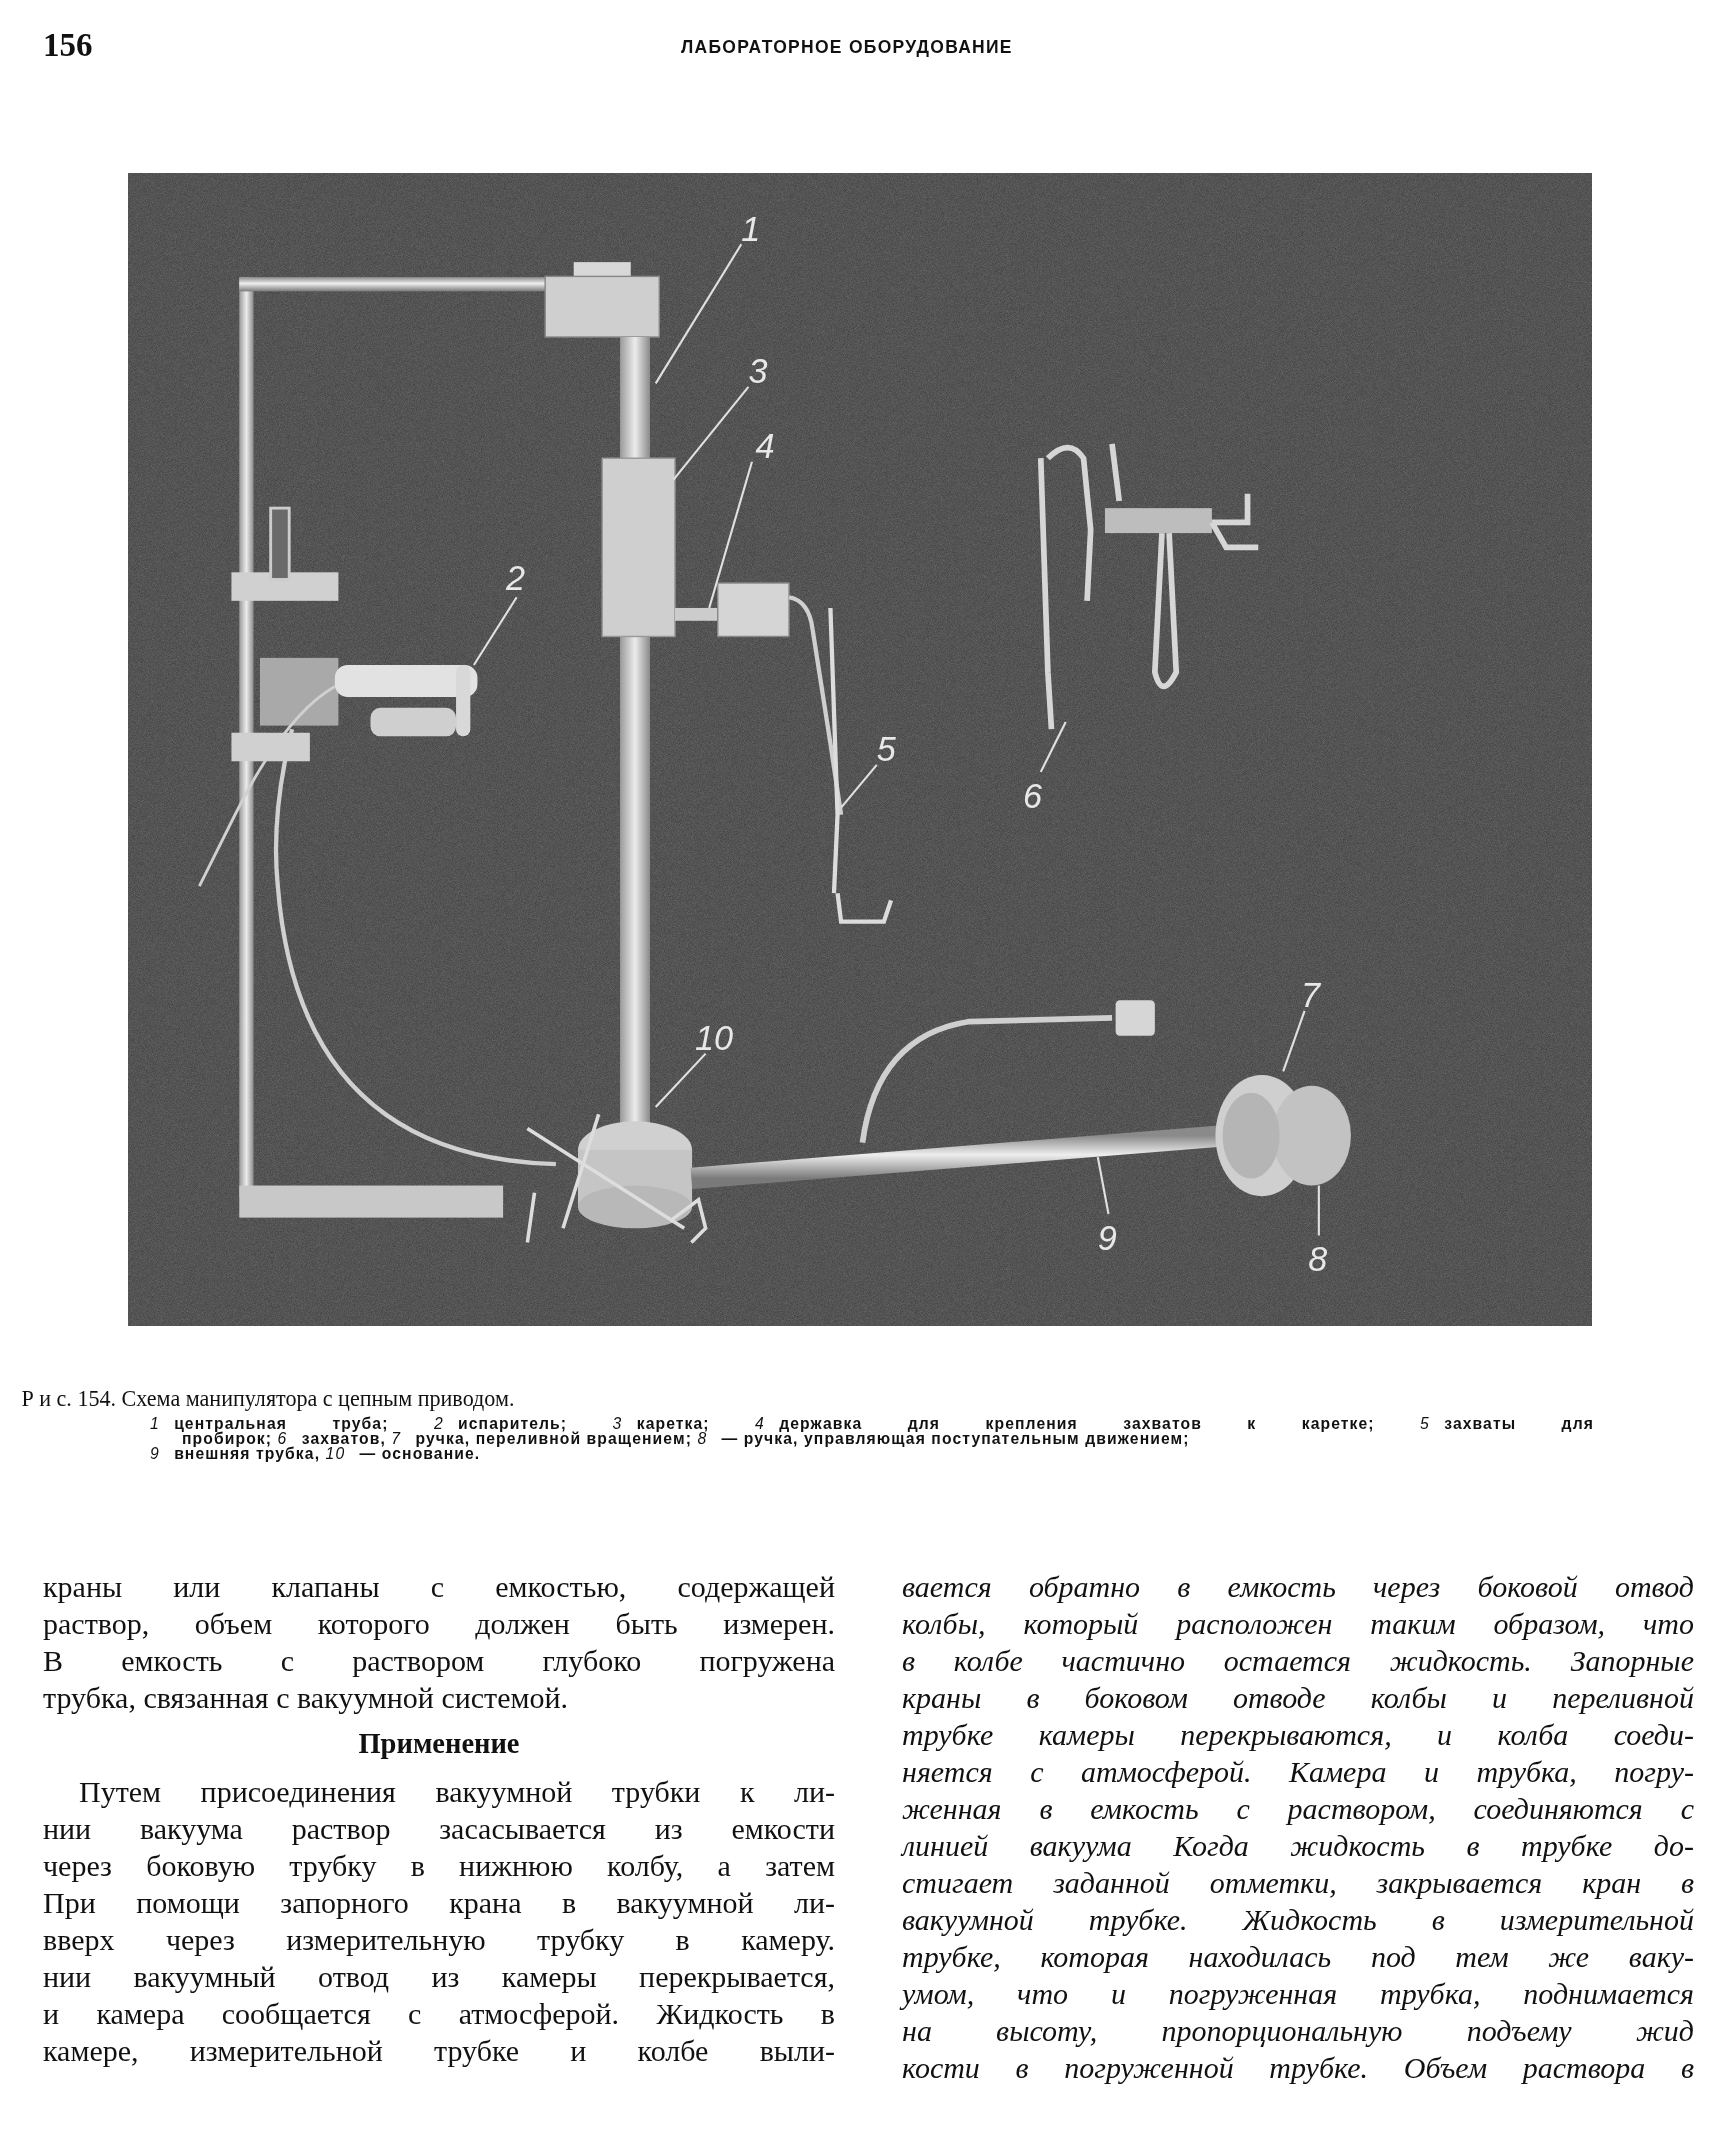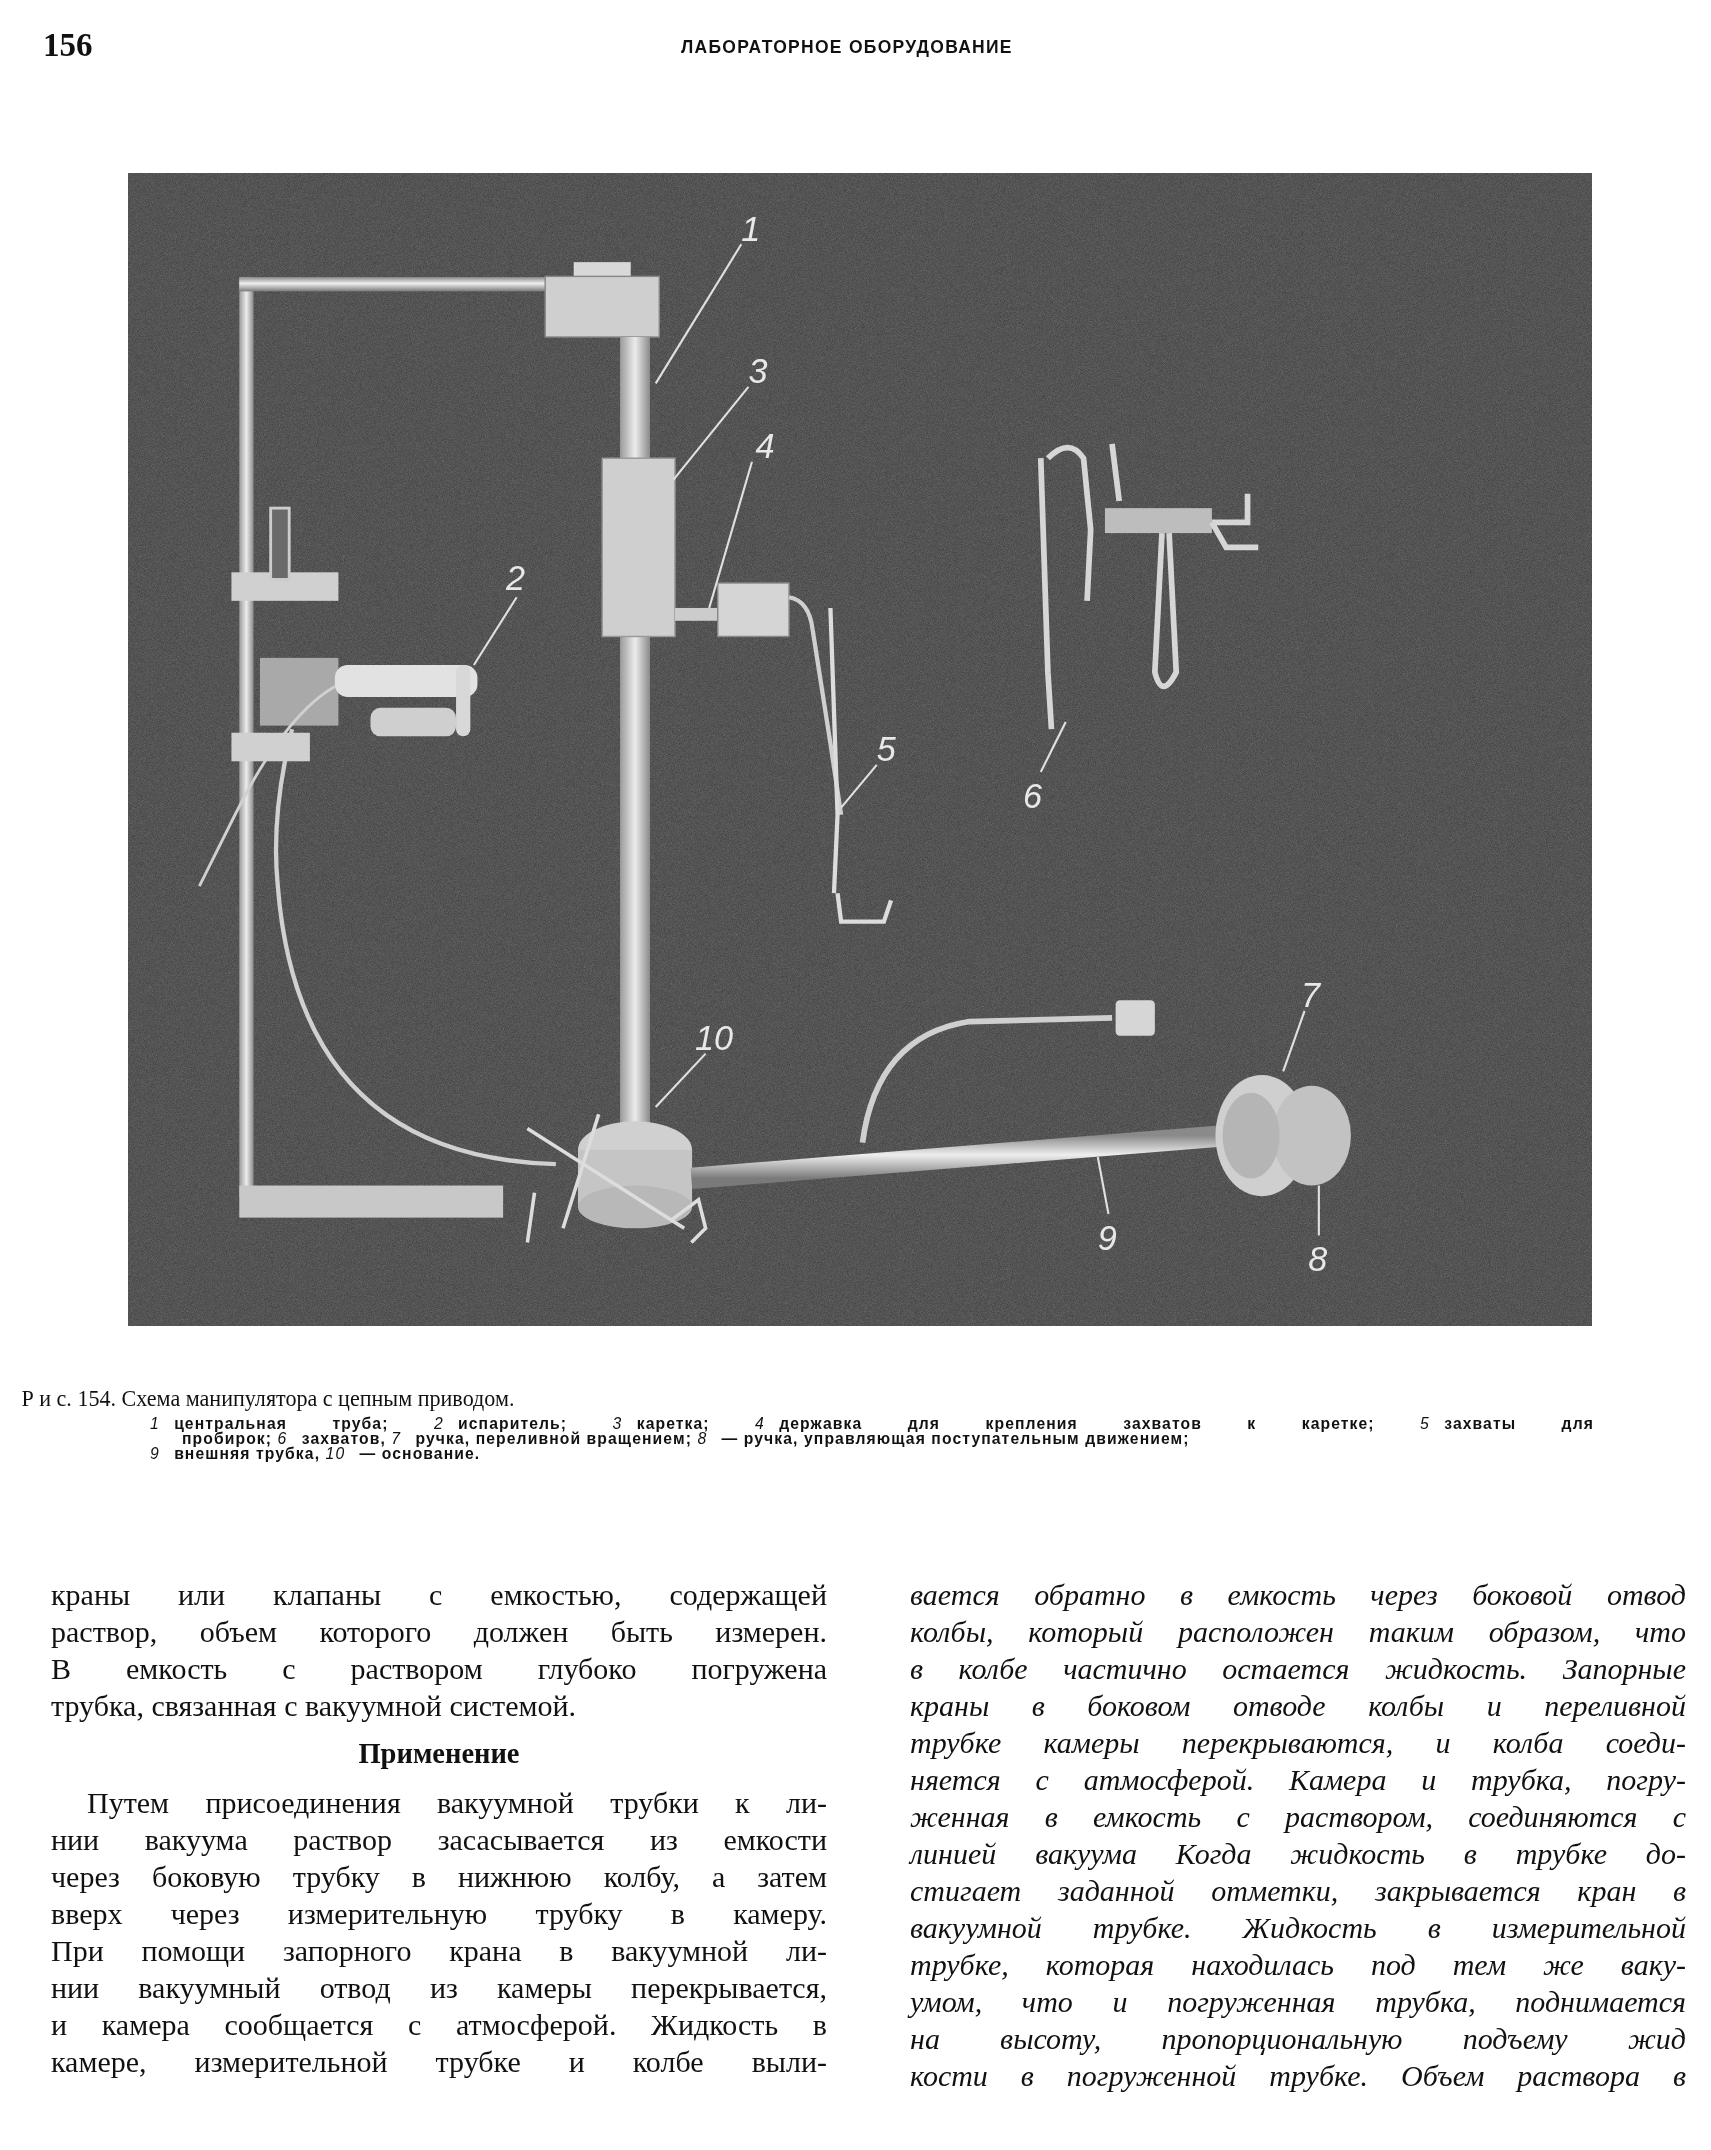--- a/index.html
+++ b/index.html
@@ -17,21 +17,21 @@
             font-family: "Liberation Sans", "DejaVu Sans", sans-serif; font-size: 15.7px; font-weight: bold;
             line-height: 15px; letter-spacing: 1.1px; }
   .legend .line { white-space: nowrap; }
   .legend .line.l1 { text-align: justify; text-align-last: justify; }
   .legend .line.l2 { padding-left: 32px; }
   .legend .line.l3 { text-align: left; }
   .legend i { font-weight: normal; font-style: italic; margin-right: 14.3px; }
   .col { position: absolute; top: 1568px; width: 792px; font-size: 30px; line-height: 37px; }
   .col.left { left: 43px; }
   .col.right { left: 902px; font-style: italic; }
-  .col p { margin: 8px; text-align: justify; }
+  .col p { margin: 0; text-align: justify; }
   .col .ln { display: block; text-align: justify; text-align-last: justify; white-space: nowrap; }
   .col .ln.last { text-align-last: left; }
   .col .indent { text-indent: 36px; }
   .section-heading { text-align: center; font-weight: bold; font-size: 28.5px; margin: 5.7px 0 8.6px 0; line-height: 43px; }
   .fig-label { fill: #e8e8e8; font-family: "Liberation Sans", "DejaVu Sans", sans-serif; font-size: 48px; font-style: italic; }
 </style>
 </head>
 <body>
 
 <div class="running-head">
@@ -181,22 +181,22 @@
     <span class="ln">краны или клапаны с емкостью, содержащей</span>
     <span class="ln">раствор, объем которого должен быть измерен.</span>
     <span class="ln">В емкость с раствором глубоко погружена</span>
     <span class="ln last">трубка, связанная с вакуумной системой.</span>
   </p>
   <div class="section-heading">Применение</div>
   <p>
     <span class="ln indent">Путем присоединения вакуумной трубки к ли-</span>
     <span class="ln">нии вакуума раствор засасывается из емкости</span>
     <span class="ln">через боковую трубку в нижнюю колбу, а затем</span>
+    <span class="ln">При помощи запорного крана в вакуумной ли-</span>
     <span class="ln">вверх через измерительную трубку в камеру.</span>
-    <span class="ln">При помощи запорного крана в вакуумной ли-</span>
     <span class="ln">нии вакуумный отвод из камеры перекрывается,</span>
     <span class="ln">и камера сообщается с атмосферой. Жидкость в</span>
     <span class="ln">камере, измерительной трубке и колбе выли-</span>
   </p>
 </div>
 
 <div class="col right">
   <p>
     <span class="ln">вается обратно в емкость через боковой отвод</span>
     <span class="ln">колбы, который расположен таким образом, что</span>

